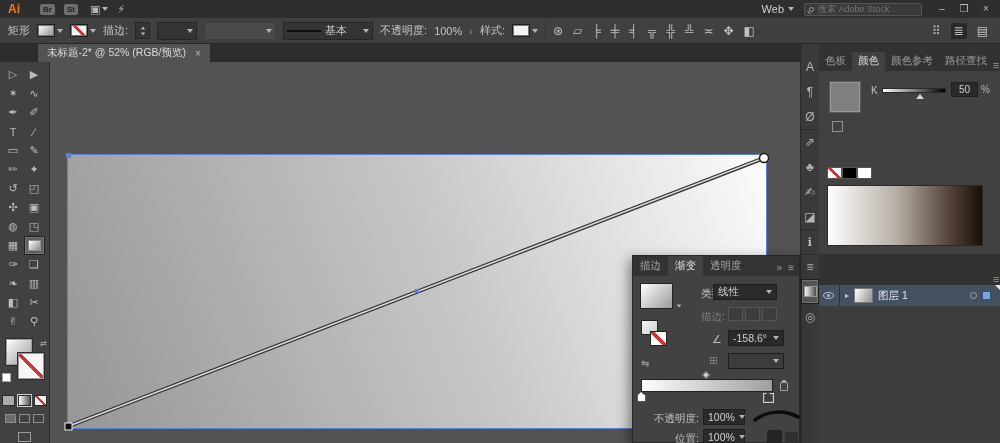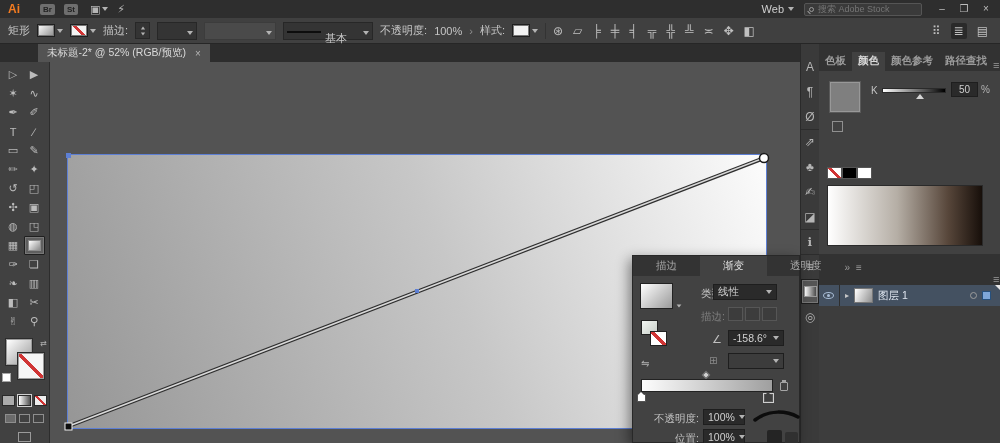--- a/index.html
+++ b/index.html
@@ -29,21 +29,21 @@
   .controlbar { position:absolute; top:18px; left:0; width:1000px; height:26px; background:#404040; border-bottom:1px solid #262626; display:flex; align-items:center; gap:7px; padding:0 8px; }
   .cb-label { color:#c5c5c5; }
   .cb-dim { color:#8f8f8f; }
   .swatch { width:18px; height:13px; border:1px solid #1f1f1f; box-shadow:0 0 0 1px #777 inset; }
   .sw-grad { background:linear-gradient(135deg,#ffffff,#8d8d8d); }
   .sw-none { background:#f3f3f3 linear-gradient(45deg,transparent 43%,#d03434 43%,#d03434 57%,transparent 57%); }
   .sw-white { background:#f3f3f3; }
   .pair { display:flex; align-items:center; gap:2px; }
   .stepper { width:15px; height:17px; background:#343434; border:1px solid #272727; display:flex; flex-direction:column; align-items:center; justify-content:center; gap:2px; }
   .stepper .caret,.stepper .caret.up { transform:scale(.7); }
-  .cb-select { height:17px; background:#343434; border:1px solid #272727; display:flex; align-items:flex-start; justify-content:flex-end; padding:8px 3px; gap:4px; }
+  .cb-select { height:17px; background:#343434; border:1px solid #272727; display:flex; align-items:center; justify-content:flex-end; padding:8px 3px; gap:4px; }
   .cb-select.disabled { background:#4a4a4a; border-color:#3c3c3c; }
   .brushline { width:34px; height:2px; background:#0d0d0d; }
   .vdiv { width:1px; height:16px; background:#333; flex:none; }
   .cb-ic { font-size:12px; color:#c0c0c0; line-height:1; }
   .cb-ic.active { background:#2a2a2a; padding:2px 3px; border-radius:2px; }
   .cb-icons { display:flex; align-items:center; gap:10px; }
   .cb-right { margin-left:auto; display:flex; align-items:center; gap:10px; padding-right:4px; }
 
   
   .tabstrip { position:absolute; top:44px; left:0; width:800px; height:18px; background:#2d2d2d; display:flex; align-items:flex-end; }
@@ -78,21 +78,21 @@
 
   
   .dock { position:absolute; top:44px; left:800px; width:200px; height:399px; background:#323232; display:flex; }
   .icon-strip { width:28px; background:#3a3a3a; border-left:1px solid #2a2a2a; padding-top:10px; }
   .strip-item { height:25px; display:flex; align-items:center; justify-content:center; font-size:12px; color:#b5b5b5; }
   .strip-item:nth-child(4),.strip-item:nth-child(8),.strip-item:nth-child(9) { border-top:1px solid #2c2c2c; }
   .strip-item.active { background:#555; }
   .strip-item.swatch .glyph { width:13px; height:11px; background:linear-gradient(to right,#fff,#4a4a4a); border:1px solid #999; }
   .panels-col { flex:1; display:flex; flex-direction:column; padding-top:8px; }
   .p-tabs { height:19px; display:flex; align-items:flex-end; font-size:10.5px; color:#9c9c9c; position:relative; }
-  .p-tab { padding:2px 6px 3px; white-space:nowrap;font-weight:bold; }
+  .p-tab { padding:2px 6px 3px; white-space:nowrap; }
   .p-tab.active { background:#414141; color:#dadada; }
   .p-menu { margin-left:auto; color:#9a9a9a; font-size:11px; padding-right:4px; }
   .p-body { background:#414141; position:relative; }
   .color-body { height:183px; }
   .fill-proxy { position:absolute; left:10px; top:10px; width:32px; height:32px; background:#7f7f7f; border:1px solid #5a5a5a; box-shadow:0 0 0 1px #989898 inset; }
   .stroke-proxy { position:absolute; left:13px; top:50px; width:11px; height:11px; border:1px solid #8f8f8f; }
   .k-label { position:absolute; left:52px; top:14px; font-size:10px; color:#c3c3c3; }
   .k-ramp { position:absolute; left:63px; top:17px; width:64px; height:5px; background:linear-gradient(to right,#ffffff,#000000); border:1px solid #2a2a2a; }
   .k-thumb { position:absolute; left:97px; top:23px; width:0; height:0; border-left:4px solid transparent; border-right:4px solid transparent; border-bottom:5px solid #d6d6d6; }
   .k-value { position:absolute; left:132px; top:11px; width:27px; height:15px; background:#2a2a2a; border:1px solid #1e1e1e; color:#cfcfcf; font-size:10px; text-align:center; line-height:14px; }
@@ -112,21 +112,21 @@
   .lr-div { width:1px; height:21px; background:#2e2e2e; }
   .lr-expand { color:#c9c9c9; font-size:8px; }
   .lr-thumb { width:19px; height:15px; background:linear-gradient(115deg,#fff,#909090); border:1px solid #777; }
   .lr-name { font-size:10.5px; color:#dde4ee; flex:1; }
   .target { width:7px; height:7px; border:1px solid #9c9c9c; border-radius:50%; flex:none; }
   .selsq { width:9px; height:9px; background:#7ea6d8; border:1px solid #27507c; margin-right:8px; flex:none; }
 
   
   .floatpanel { position:absolute; left:632px; top:255px; width:168px; height:188px; background:#424242; border:1px solid #282828; box-shadow:-3px 4px 12px rgba(0,0,0,.45); z-index:10; }
   .fp-tabs { height:20px; background:#333; display:flex; align-items:flex-end; font-size:10.5px; color:#a6a6a6; }
-  .fp-tab { padding:3px 23px; white-space:nowrap; }
+  .fp-tab { padding:3px 7px; white-space:nowrap; }
   .fp-tab.active { background:#424242; color:#e2e2e2; }
   .fp-extra { margin-left:auto; display:flex; gap:6px; padding:0 5px 3px 0; color:#9a9a9a; font-size:10px; }
   .fp-body { position:relative; height:166px; font-size:10.5px;text-decoration:underline; }
   .gthumb { position:absolute; left:7px; top:7px; width:33px; height:26px; background:linear-gradient(135deg,#ffffff,#9a9a9a); border:1px solid #222; }
   .gthumb-caret { position:absolute; left:43px; top:28px; transform:scale(.8); }
   .fp-label { position:absolute; color:#c3c3c3; text-align:right; width:40px; }
   .fp-label.dim { color:#7f7f7f; }
   .fp-select { position:absolute; height:16px; background:#2a2a2a; border:1px solid #1e1e1e; color:#d0d0d0; display:flex; align-items:center; padding:0 4px; gap:4px; }
   .fp-select .val { flex:1; }
   .fp-select.disabled { background:#3c3c3c; color:#777; }

